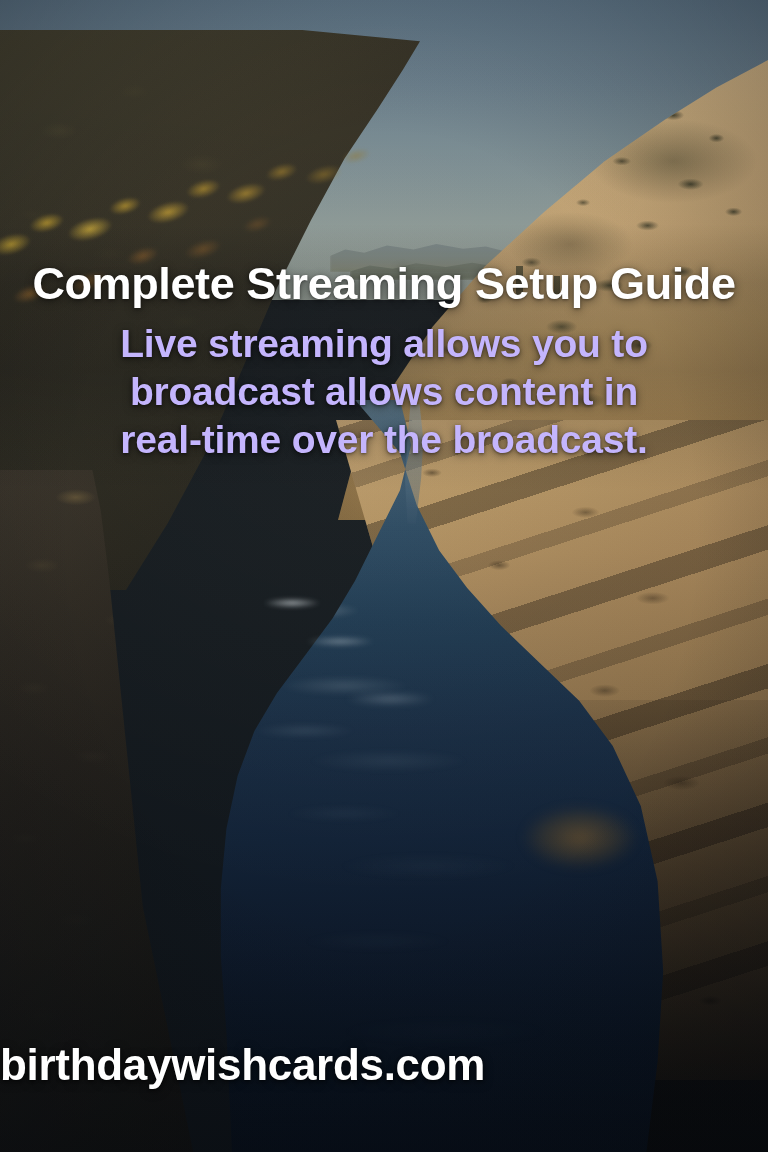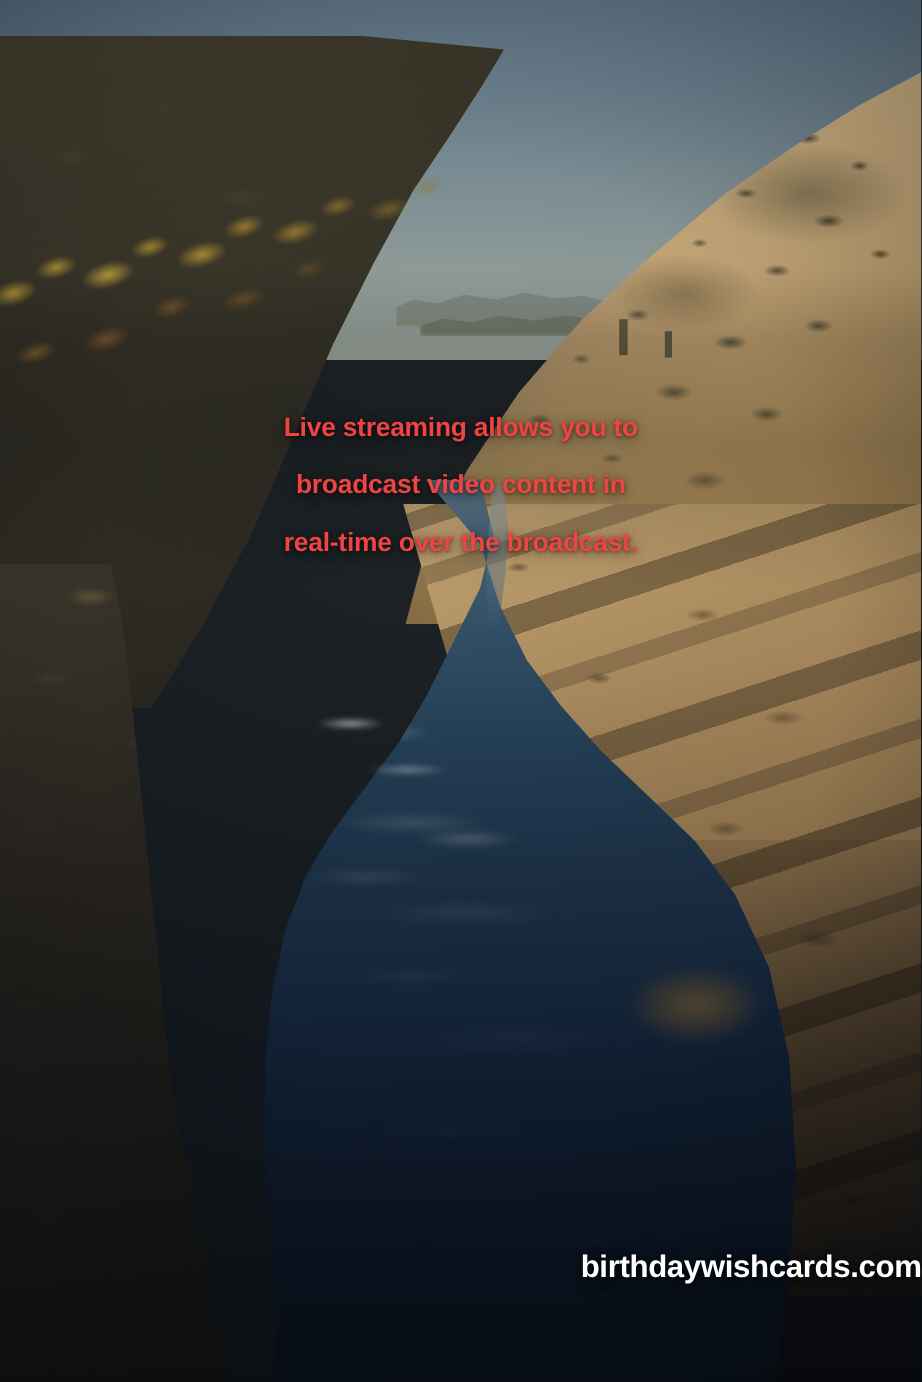--- a/index.html
+++ b/index.html
@@ -343,35 +343,35 @@
     text-align:center;
     color:#ffffff;
     font-size:45px;
     font-weight:bold;
     line-height:58px;
     letter-spacing:-0.4px;
     white-space:nowrap;
     text-shadow:0 2px 10px rgba(0,0,0,.48), 0 1px 3px rgba(0,0,0,.40);
   }
   .subtitle {
-    position:absolute; left:104px; top:332px; width:560px;
+    position:absolute; left:104px; top:320px; width:560px;
     text-align:center;
-    color:#ef4444;
-    font-size:22px;
+    color:#c4b5fd;
+    font-size:39px;
     font-weight:bold;
     line-height:48px;
     letter-spacing:-0.2px;
     text-shadow:0 2px 9px rgba(0,0,0,.52), 0 1px 3px rgba(0,0,0,.42);
   }
   .subtitle span { display:block; }
   .footer {
     position:absolute; left:0; top:1040px; width:768px;
-    text-align:right;
+    text-align:left;
     color:#ffffff;
-    font-size:26px;
+    font-size:44px;
     font-weight:bold;
     letter-spacing:-0.3px;
     text-shadow:0 2px 10px rgba(0,0,0,.60), 0 1px 3px rgba(0,0,0,.50);
   }
 </style>
 </head>
 <body>
 
 <div id="poster">
 
@@ -402,22 +402,23 @@
   <div class="upper-channel"></div>
   <div class="riffle-a"></div>
   <div class="riffle-b"></div>
   <div class="riffle-c"></div>
   <div class="shallow-amber"></div>
 
   <div class="grade"></div>
   <div class="vignette"></div>
   <div class="text-scrim"></div>
 
+  <div class="title">Complete Streaming Setup Guide</div>
 
   <div class="subtitle">
     <span>Live streaming allows you to</span>
-    <span>broadcast video content in</span>
+    <span>broadcast allows content in</span>
     <span>real-time over the broadcast.</span>
   </div>
 
   <div class="footer">birthdaywishcards.com</div>
 
 </div>
 
 </body></html>

